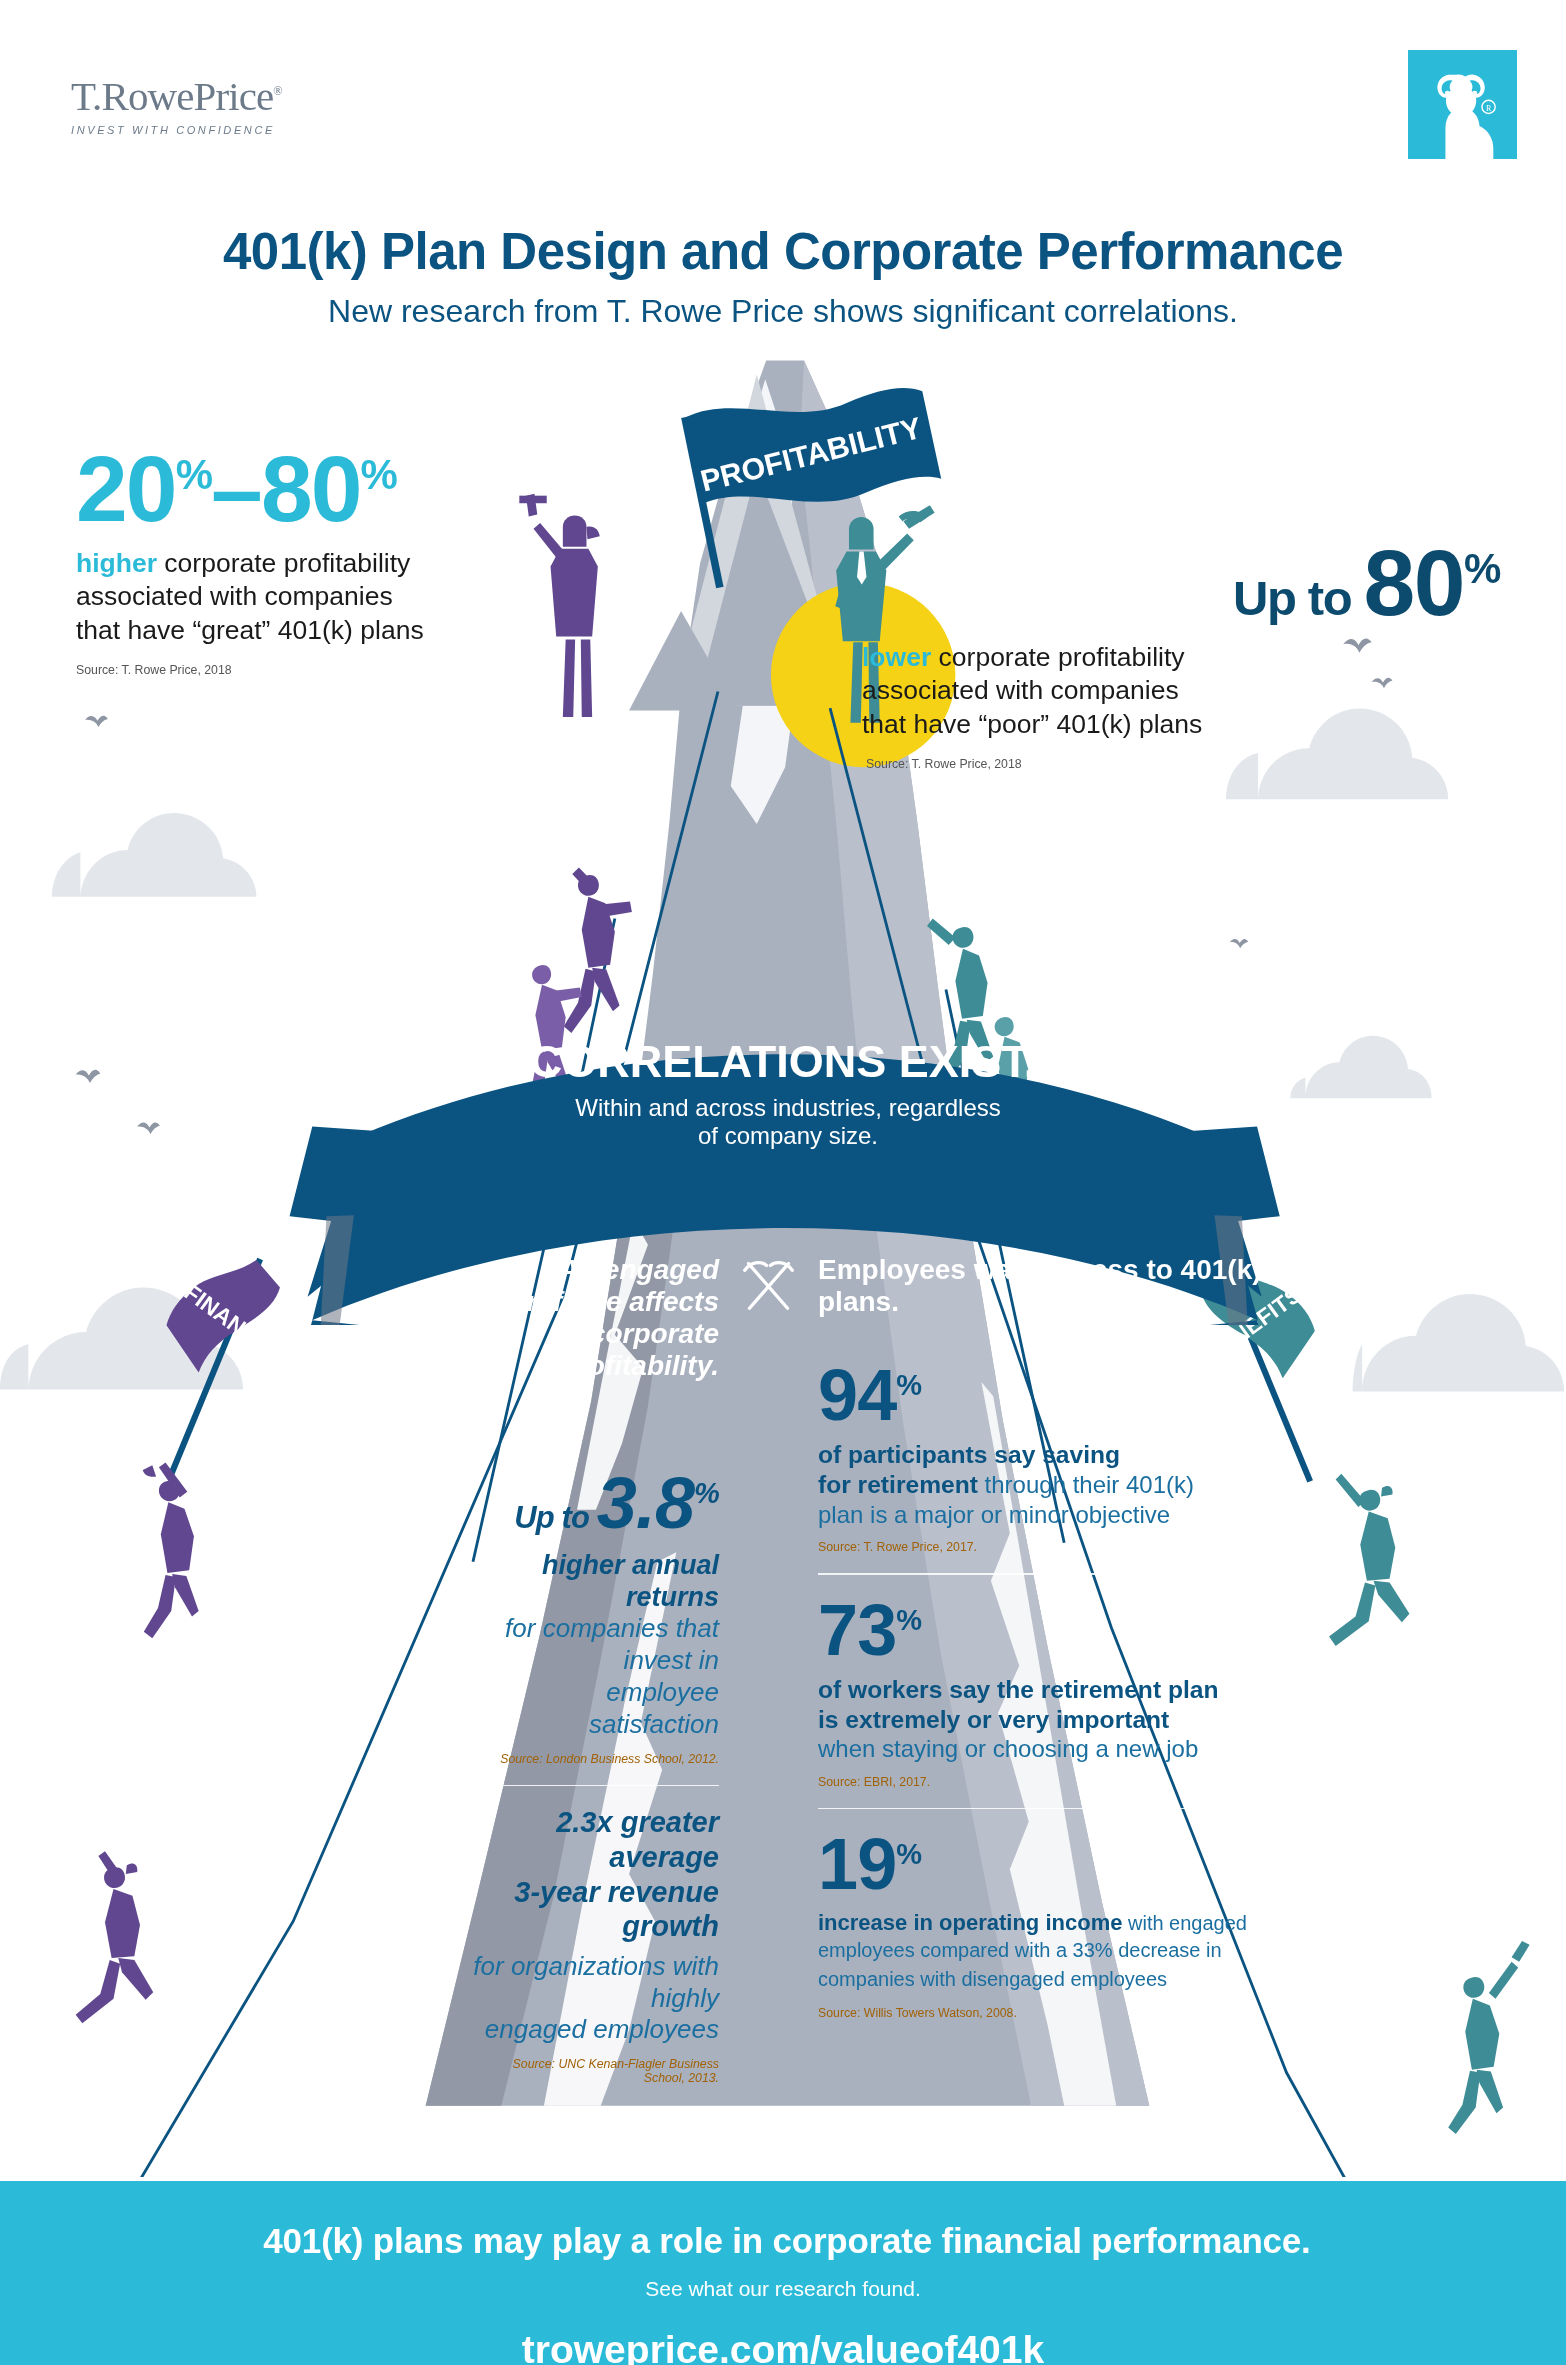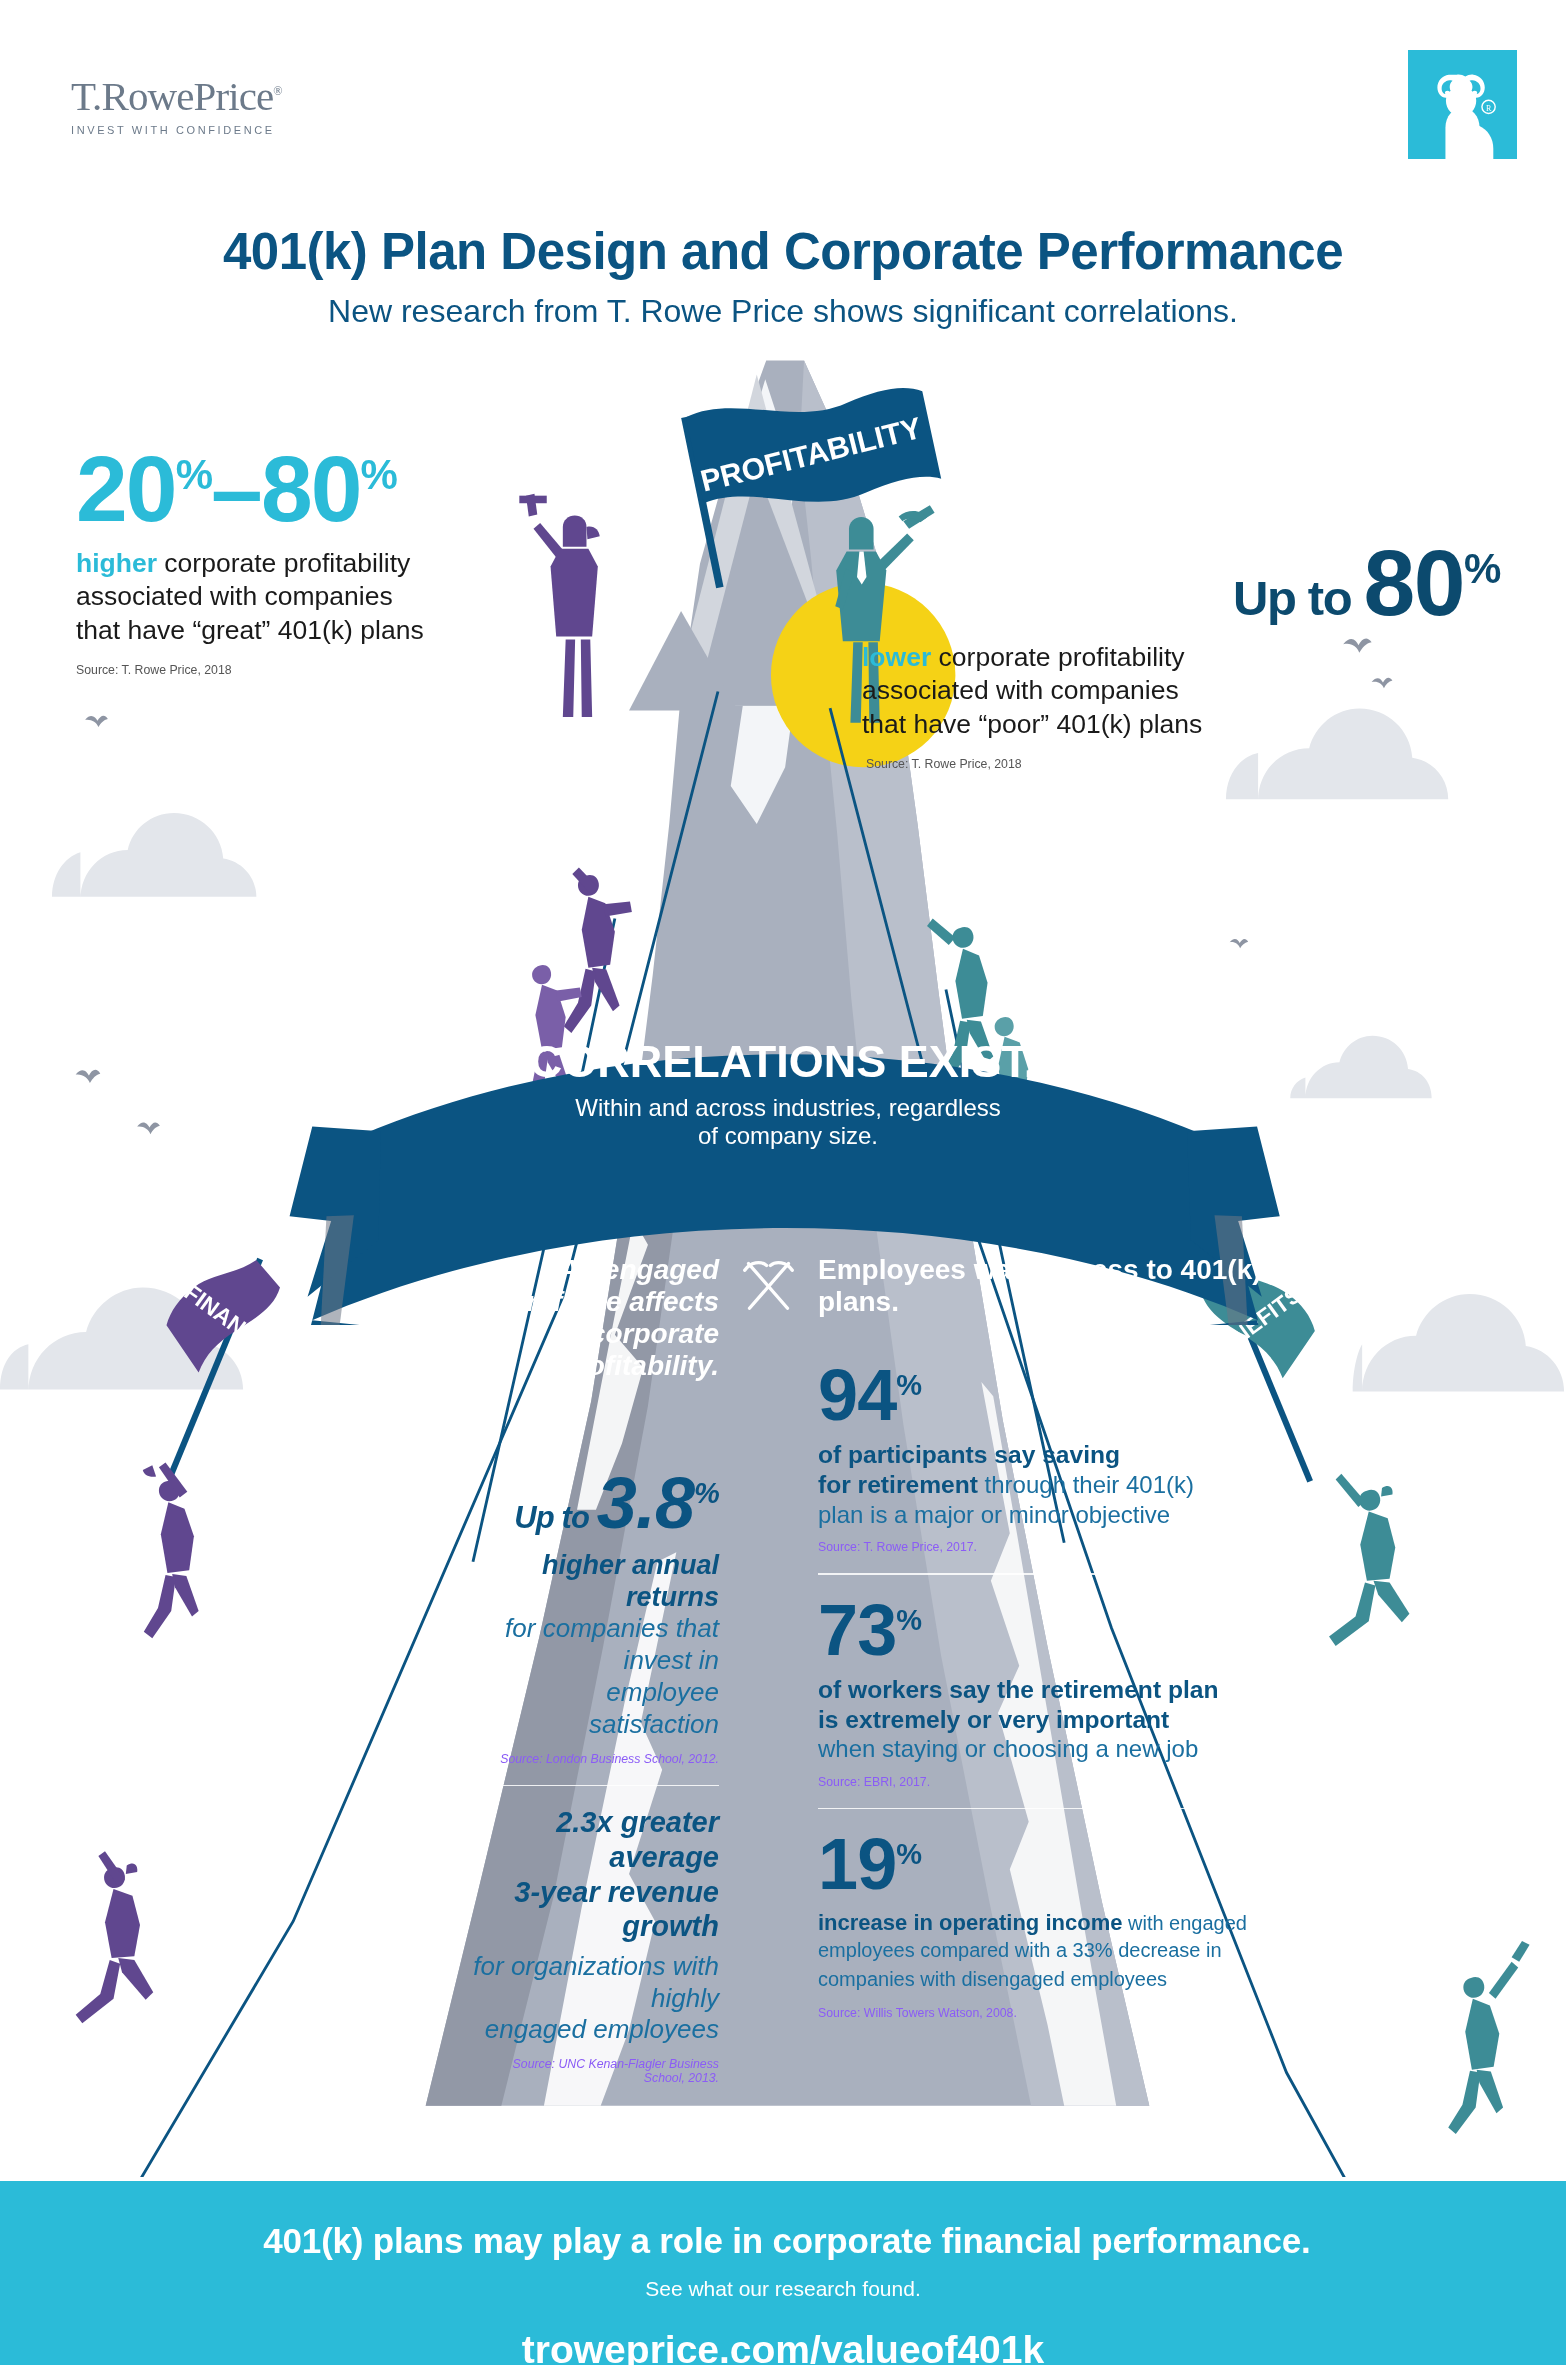--- a/index.html
+++ b/index.html
@@ -3,21 +3,21 @@
 <meta charset="utf-8">
 <style>
   html,body{margin:0;padding:0;background:#fff;}
   body{font-family:"Liberation Sans","DejaVu Sans",sans-serif;}
   #page{position:relative;width:1566px;height:2412px;overflow:hidden;background:#ffffff;}
 
   
   #logo{position:absolute;left:71px;top:76px;width:246px;}
   .logo-word{font-family:"Liberation Serif","DejaVu Serif",serif;font-size:41px;font-weight:400;color:#6c7a8a;letter-spacing:-0.9px;line-height:1;white-space:nowrap;}
   .logo-word sup{font-size:12.3px;vertical-align:super;}
-  .logo-tag{font-size:11px;letter-spacing:2.6px;color:#6c7a8a;margin-top:6.6px;white-space:nowrap;}
+  .logo-tag{font-size:11px;letter-spacing:2.6px;color:#6c7a8a;margin-top:6.6px;white-space:nowrap;font-style:italic;}
 
   #ram{position:absolute;left:1408px;top:50px;width:109px;height:109px;background:#2BBBD8;}
   #ram svg{display:block;}
 
   #title{position:absolute;left:0;top:222px;width:1566px;text-align:center;}
   #title .t1{font-size:51px;font-weight:bold;color:#0B5482;letter-spacing:-0.5px;}
   #title .t2{font-size:32px;color:#0B5482;margin-top:12.3px;}
 
   
   #scene{position:absolute;left:0;top:360px;width:1566px;height:1817px;}
@@ -45,21 +45,21 @@
 
   
   #colL{position:absolute;left:473px;top:1254px;width:246px;text-align:right;font-style:italic;}
   .headline-white{font-size:28px;font-weight:bold;color:#ffffff;line-height:1.14;}
   #colL .statblock{margin-top:85px;}
   .big-navy{font-size:72px;font-weight:bold;color:#0B5482;line-height:1;letter-spacing:-0.9px;white-space:nowrap;}
   .big-navy .pre{font-size:31px;font-weight:bold;}
   .big-navy sup{font-size:29px;vertical-align:super;}
   .navy-bold{font-size:27px;font-weight:bold;color:#0B5482;line-height:1.2;}
   .navy-reg{font-size:26px;color:#1A6FA0;line-height:1.22;}
-  .src-navy{font-size:12.3px;color:#8b5cf6;margin-top:11.4px;}
+  .src-navy{font-size:12.3px;color:#a16207;margin-top:11.4px;}
   .rule{height:1.4px;background:#ffffff;opacity:.85;margin:19px 0 19px auto;}
 
   #colR{position:absolute;left:818px;top:1254px;width:502px;text-align:left;}
   #colR .headline-white{text-align:left;}
   #colR .rule{margin-left:0;}
   #pick{position:absolute;left:740px;top:1256px;width:57px;height:57px;}
 
   
   #footer{position:absolute;left:0;top:2181px;width:1566px;height:231px;background:#2BBBD8;color:#fff;text-align:center;}
   #footer .f1{font-size:35px;font-weight:bold;padding-top:40px;letter-spacing:-0.2px;padding-left:8px;}

